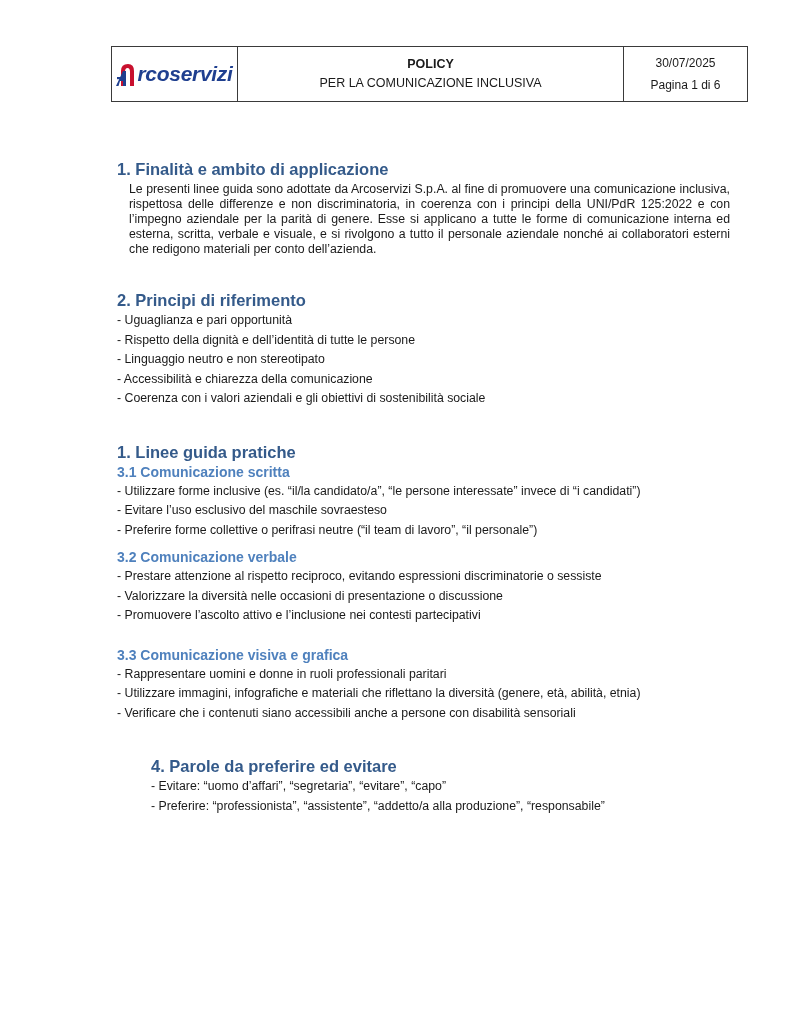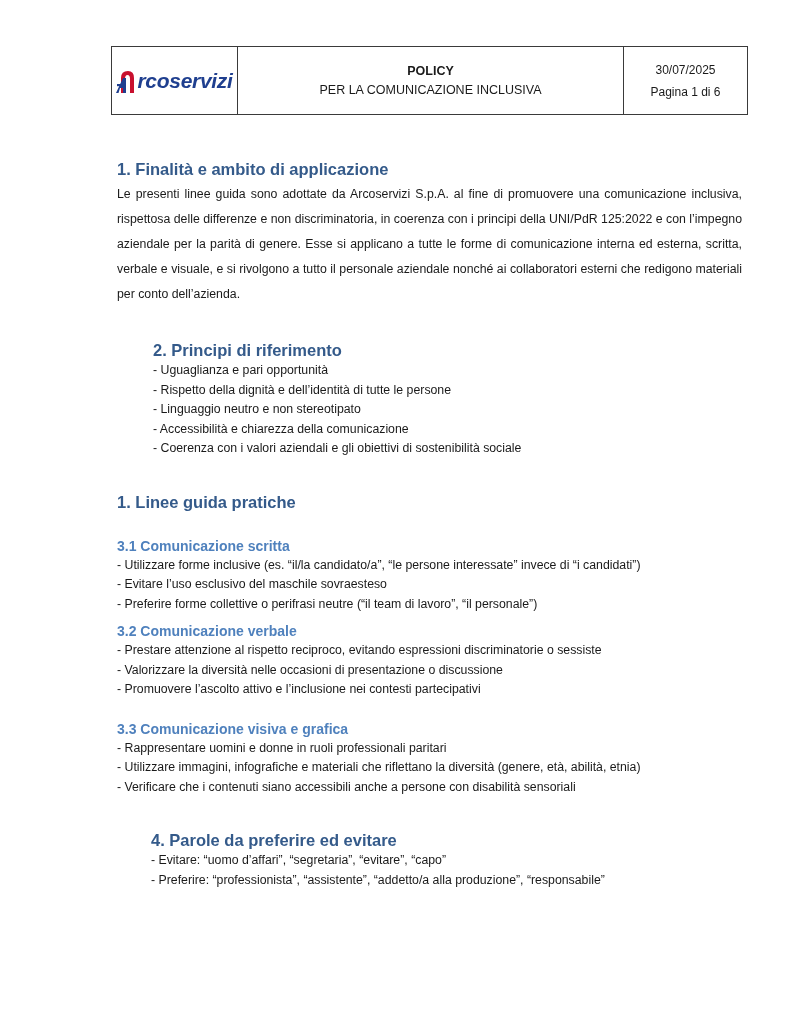--- a/index.html
+++ b/index.html
@@ -1,30 +1,30 @@
 <!DOCTYPE html>
 <html><head>
 <meta charset="utf-8">
 <style>
   html, body { margin:0; padding:0; background:#ffffff; }
   body { width:791px; height:1024px; position:relative; font-family:"Liberation Sans", sans-serif; color:#1a1a1a; overflow:hidden; }
-  .header-table { position:absolute; left:111px; top:46px; width:637px; height:69px; border:1.3px solid #3a3a3a; display:flex; box-sizing:border-box; }
+  .header-table { position:absolute; left:111px; top:46px; width:637px; height:56px; border:1.3px solid #3a3a3a; display:flex; box-sizing:border-box; }
   .hcell { display:flex; flex-direction:column; justify-content:center; align-items:center; box-sizing:border-box; }
   .logo-cell { width:126px; border-right:1.3px solid #3a3a3a; }
   .title-cell { width:386px; border-right:1.3px solid #3a3a3a; }
   .meta-cell { flex:1; }
   .logo { display:flex; align-items:flex-end; font-style:italic; font-weight:bold; font-size:21px; color:#1f3f8f; letter-spacing:-0.3px; }
   .logo .arc { position:relative; width:20px; height:24px; margin-right:1px; }
   .title-line { font-size:12.5px; color:#1a1a1a; line-height:19px; }
   .title-line.b { font-weight:bold; }
   .meta { font-size:12px; color:#1a1a1a; line-height:22px; }
   .content { position:absolute; left:117px; top:158px; width:625px; }
   h2 { font-size:16.5px; color:#345a8a; font-weight:bold; margin:0; line-height:22px; }
   h3 { font-size:14px; color:#4f81bd; font-weight:bold; margin:0; line-height:19px; }
-  p { margin:0; font-size:12.3px; line-height:25px; text-align:justify; }
+  p { margin:12px; font-size:12.3px; line-height:15px; text-align:justify; }
   .item { font-size:12.3px; line-height:19.5px; white-space:nowrap; }
 </style>
 </head>
 <body>
 
 <div class="header-table">
   <div class="hcell logo-cell">
     <div class="logo">
       <span class="arc">
         <svg width="20" height="24" viewBox="0 0 20 24">
@@ -45,32 +45,32 @@
     <div class="meta">Pagina 1 di 6</div>
   </div>
 </div>
 
 <div class="content">
   <section>
     <h2>1. Finalità e ambito di applicazione</h2>
     <p style="margin-top:2px;">Le presenti linee guida sono adottate da Arcoservizi S.p.A. al fine di promuovere una comunicazione inclusiva, rispettosa delle differenze e non discriminatoria, in coerenza con i principi della UNI/PdR 125:2022 e con l’impegno aziendale per la parità di genere. Esse si applicano a tutte le forme di comunicazione interna ed esterna, scritta, verbale e visuale, e si rivolgono a tutto il personale aziendale nonché ai collaboratori esterni che redigono materiali per conto dell’azienda.</p>
   </section>
 
-  <section style="margin-top:32px;margin-left:36px;">
+  <section style="margin-top:32px;">
     <h2>2. Principi di riferimento</h2>
     <div class="item">- Uguaglianza e pari opportunità</div>
     <div class="item">- Rispetto della dignità e dell’identità di tutte le persone</div>
     <div class="item">- Linguaggio neutro e non stereotipato</div>
     <div class="item">- Accessibilità e chiarezza della comunicazione</div>
     <div class="item">- Coerenza con i valori aziendali e gli obiettivi di sostenibilità sociale</div>
   </section>
 
   <section style="margin-top:32px;">
     <h2>1. Linee guida pratiche</h2>
-    <div style="margin-top:24px;">
+    <div style="margin-top:0;">
       <h3>3.1 Comunicazione scritta</h3>
       <div class="item">- Utilizzare forme inclusive (es. “il/la candidato/a”, “le persone interessate” invece di “i candidati”)</div>
       <div class="item">- Evitare l’uso esclusivo del maschile sovraesteso</div>
       <div class="item">- Preferire forme collettive o perifrasi neutre (“il team di lavoro”, “il personale”)</div>
     </div>
     <div style="margin-top:8px;">
       <h3>3.2 Comunicazione verbale</h3>
       <div class="item">- Prestare attenzione al rispetto reciproco, evitando espressioni discriminatorie o sessiste</div>
       <div class="item">- Valorizzare la diversità nelle occasioni di presentazione o discussione</div>
       <div class="item">- Promuovere l’ascolto attivo e l’inclusione nei contesti partecipativi</div>

